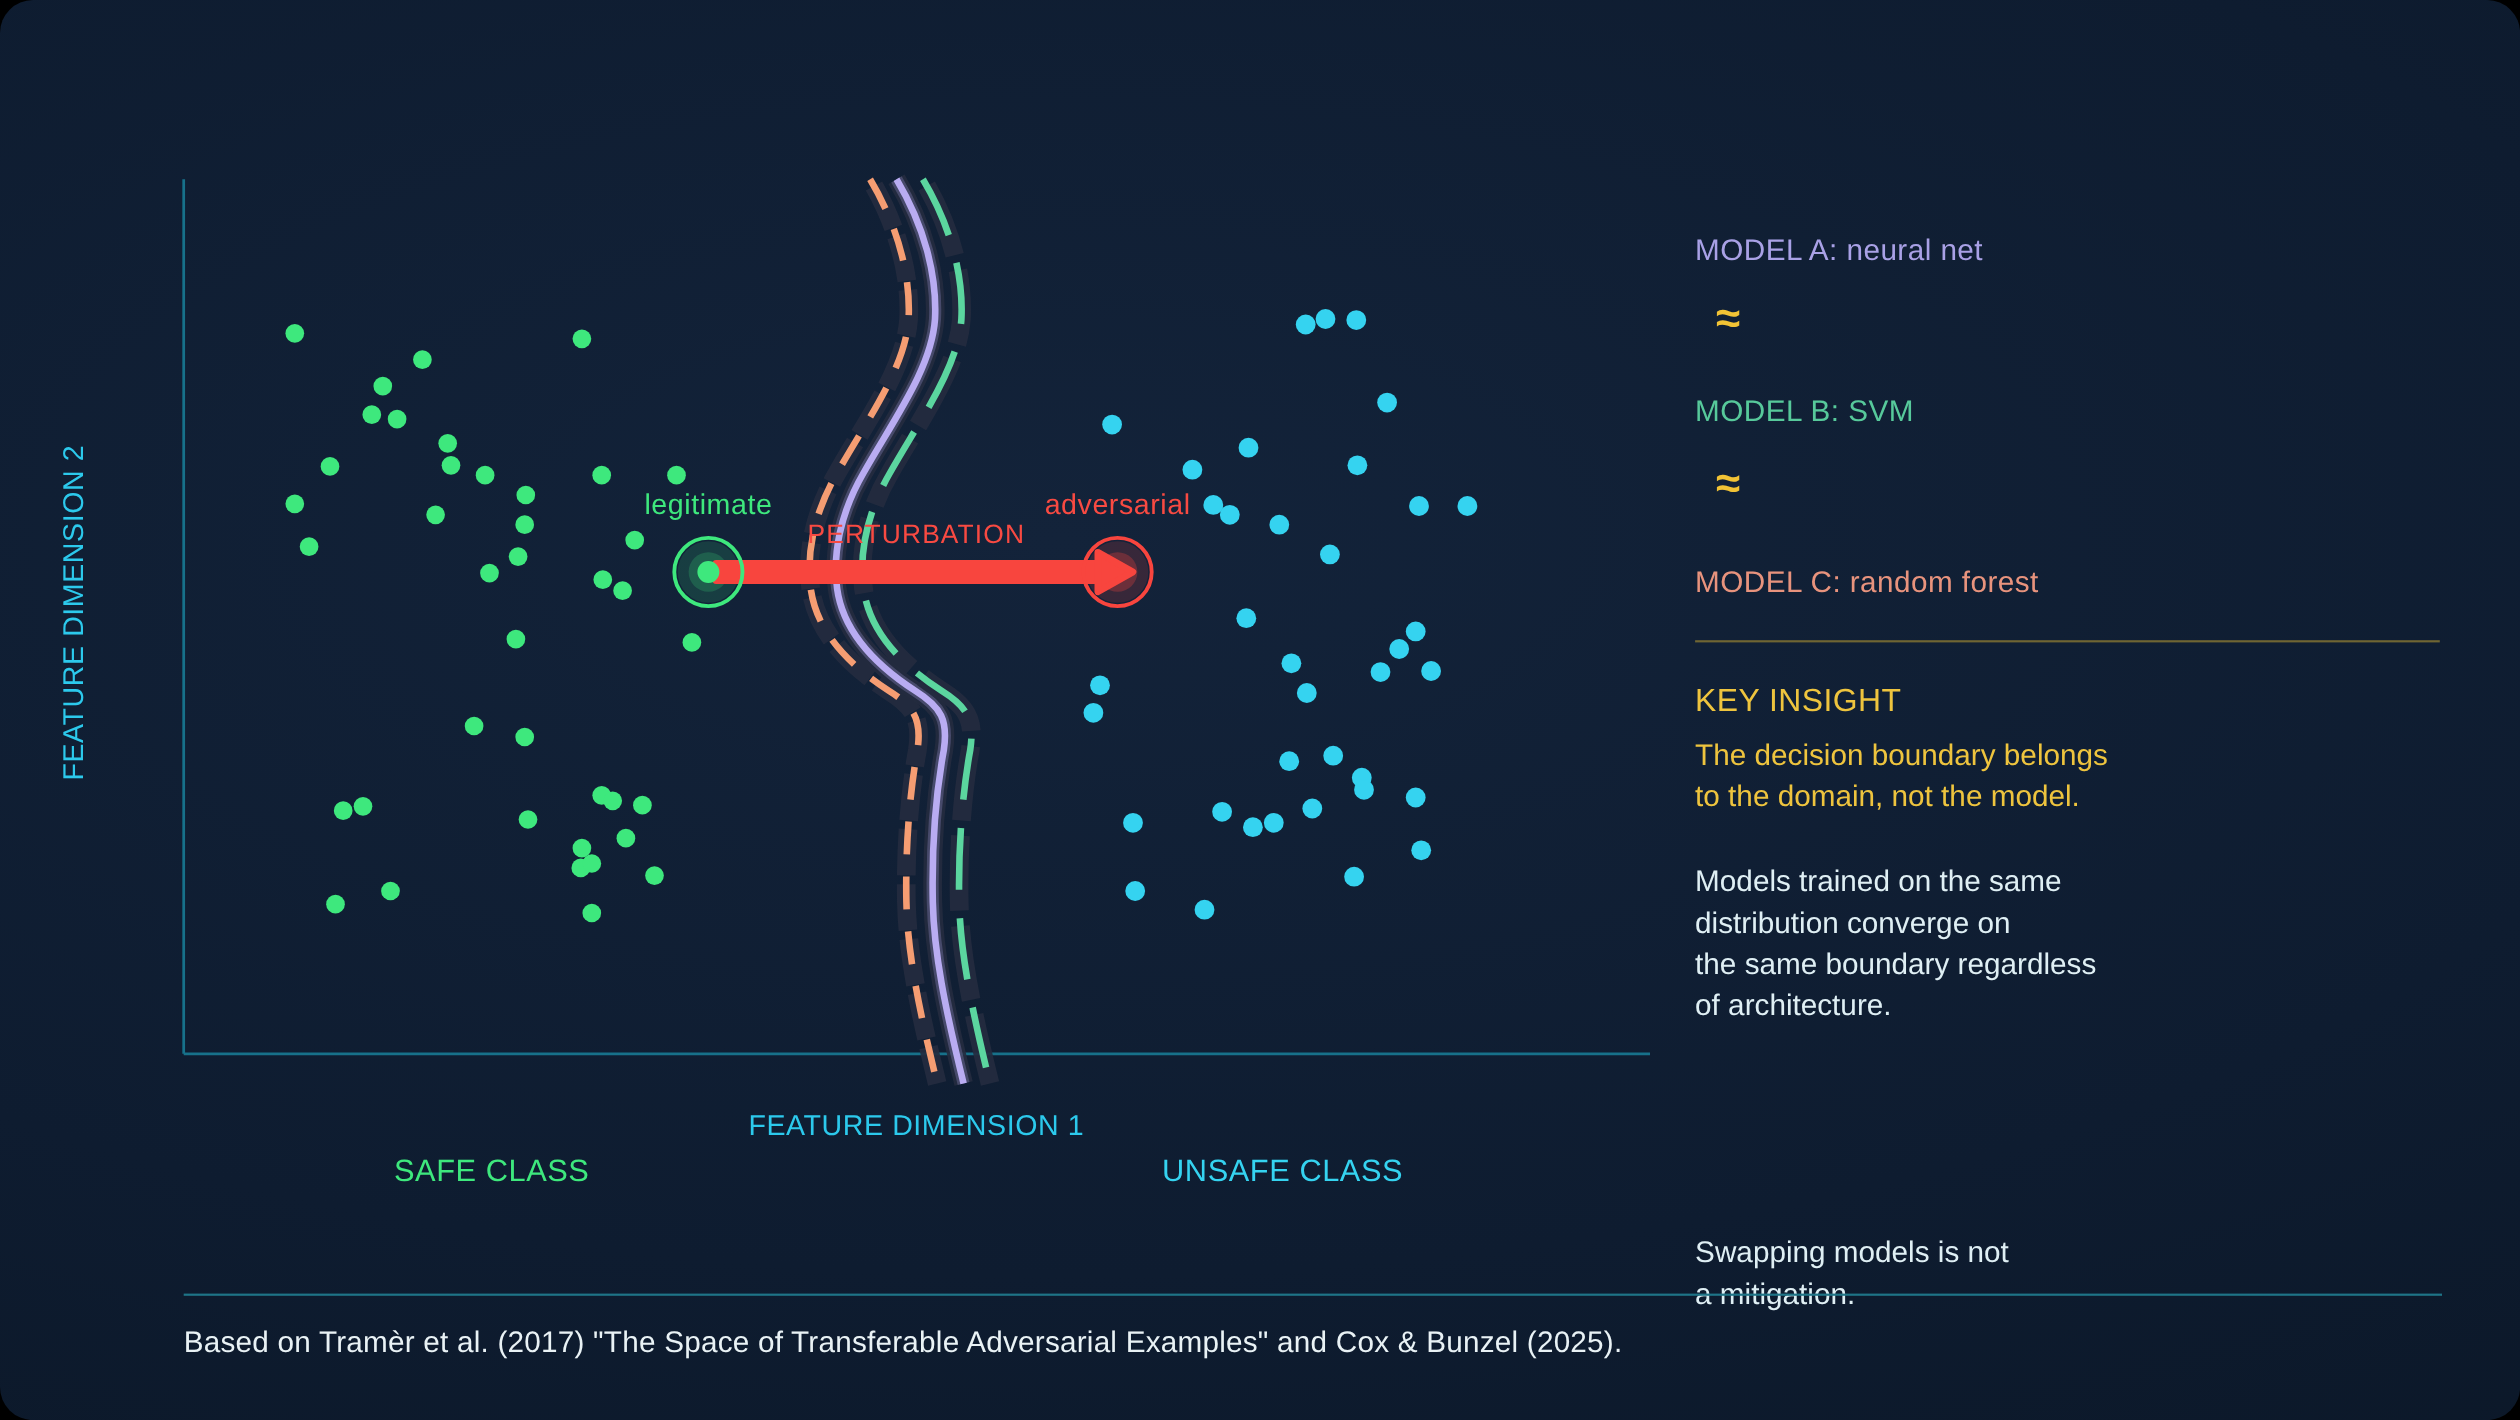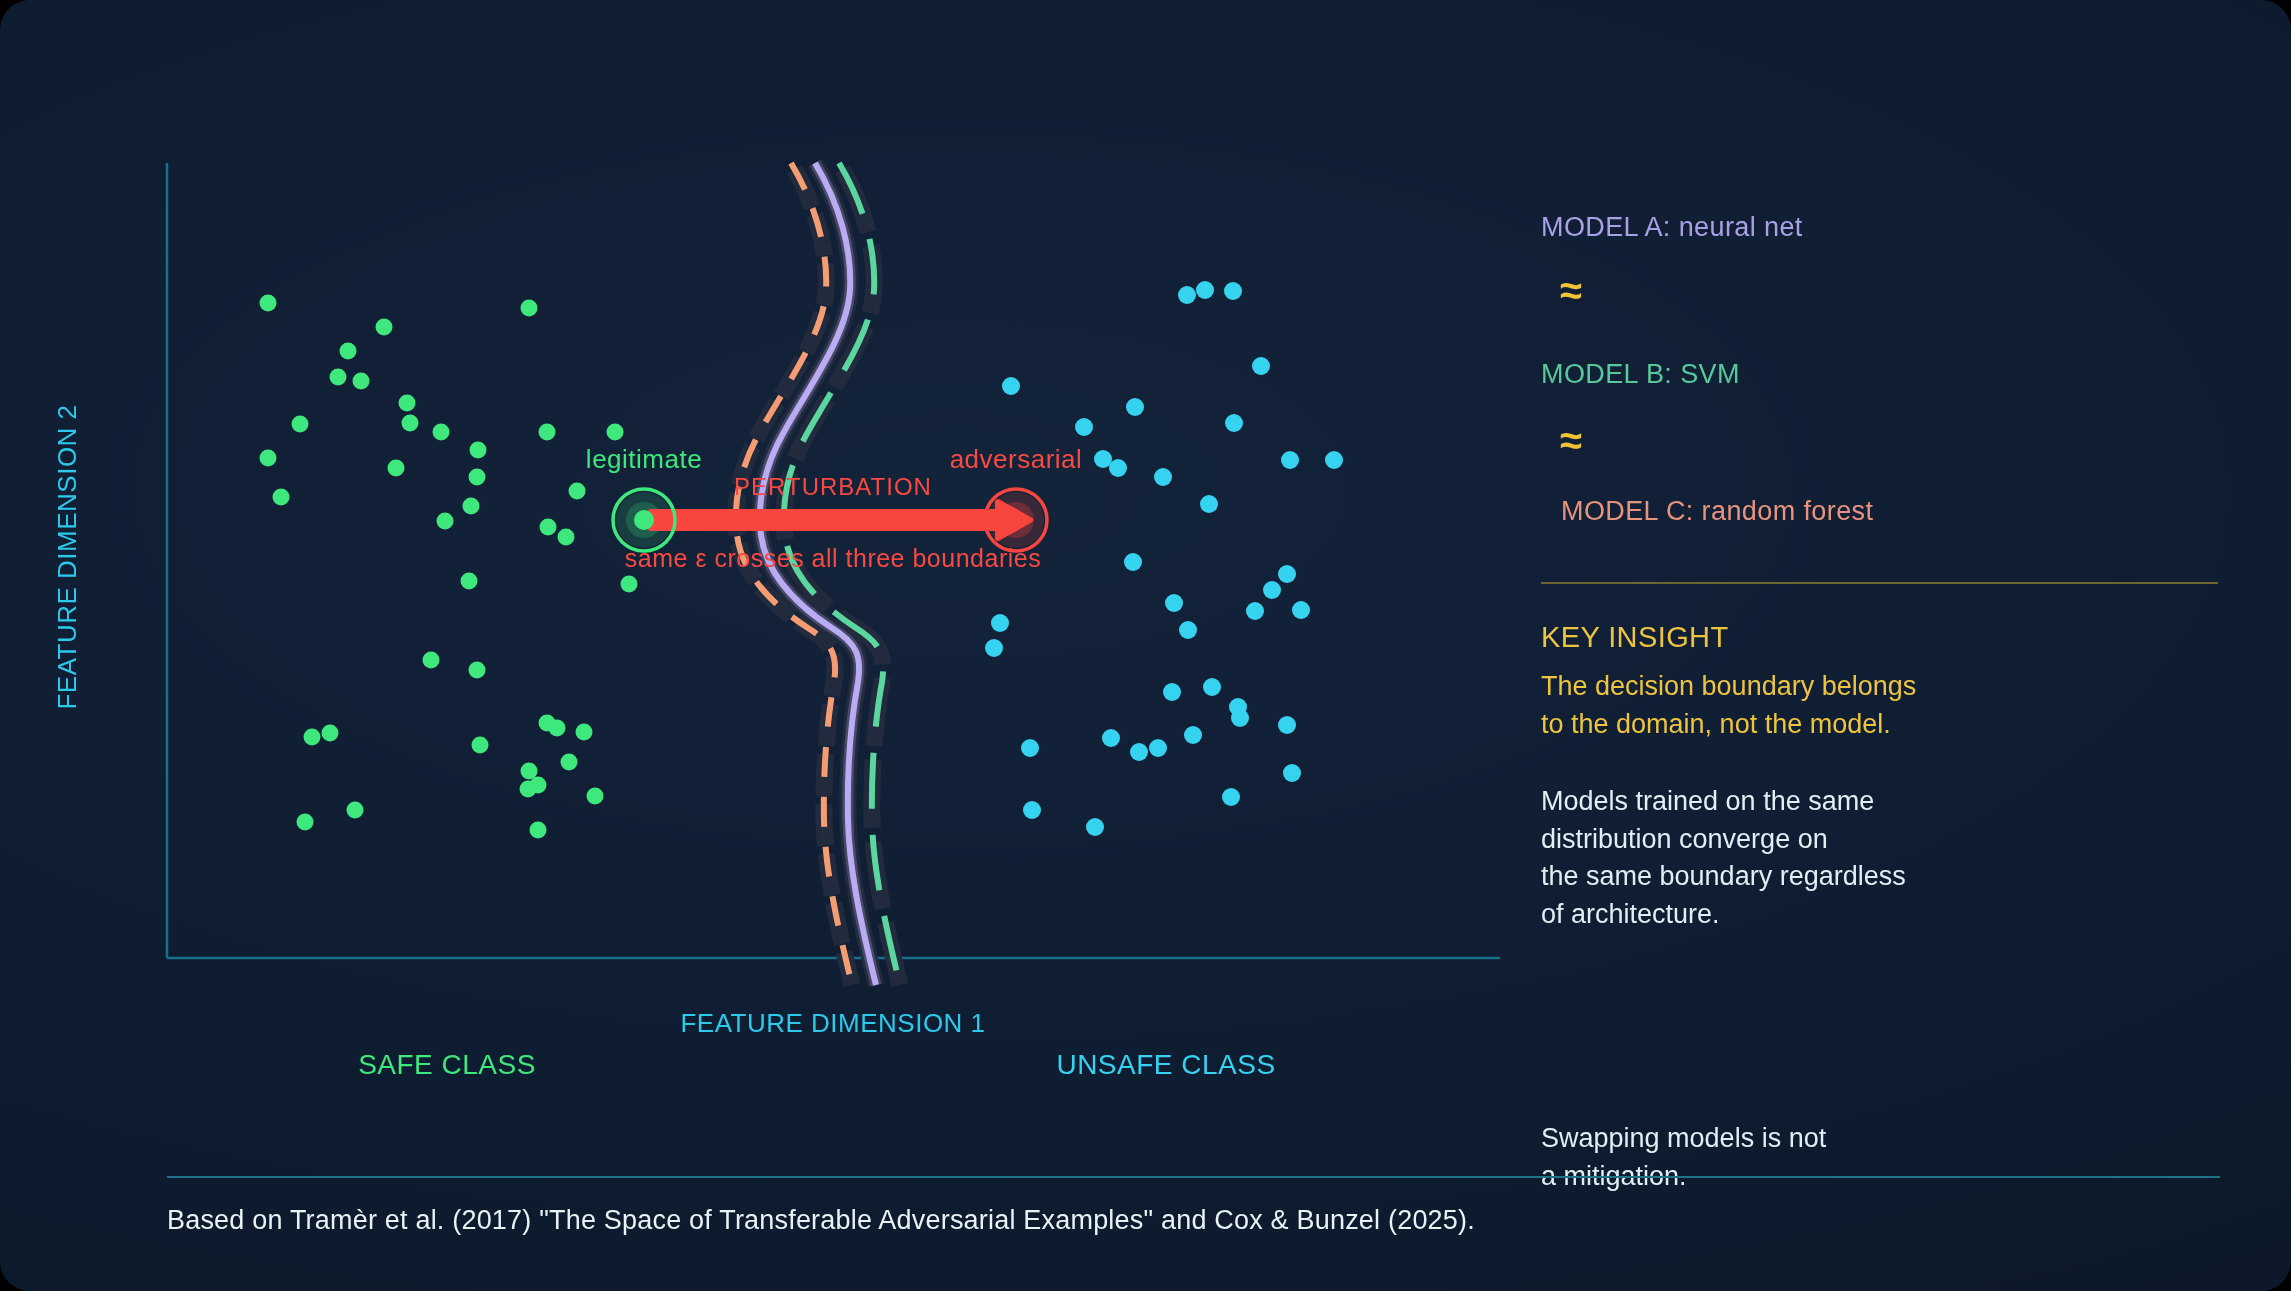--- a/index.html
+++ b/index.html
@@ -144,27 +144,26 @@
       </g>
   </svg>
 
   <div class="lbl ylab cyan" style="left:67px;top:557px;font-size:26px;">FEATURE DIMENSION 2</div>
   <div class="lbl cyan" style="left:833px;top:1023px;font-size:26px;">FEATURE DIMENSION 1</div>
   <div class="lbl green big-label" style="left:447px;top:1065px;">SAFE CLASS</div>
   <div class="lbl big-label" style="left:1166px;top:1065px;color:#35d3f0;">UNSAFE CLASS</div>
   <div class="lbl green" style="left:644px;top:459px;font-size:26px;">legitimate</div>
   <div class="lbl red" style="left:1016px;top:459px;font-size:26px;">adversarial</div>
   <div class="lbl red" style="left:833px;top:487px;font-size:24px;letter-spacing:1px;">PERTURBATION</div>
-  <div class="lbl red" style="left:833px;top:558px;font-size:25px;">same ε crosses all three boundaries</div>
 
   <div class="panel-item lavender" style="top:212px;">MODEL A: neural net</div>
   <div class="approx" style="top:268px;">≈</div>
   <div class="panel-item mint" style="top:359px;">MODEL B: SVM</div>
   <div class="approx" style="top:418px;">≈</div>
-  <div class="panel-item salmon" style="top:496px;margin-left:20px;">MODEL C: random forest</div>
+  <div class="panel-item salmon" style="top:514px;">MODEL C: random forest</div>
   <div class="hr panel-divider"></div>
 
   <div class="panel-item gold" style="top:621px;font-size:29px;">KEY INSIGHT</div>
   <div class="para pre gold" style="top:668px;color:#eec43e;">The decision boundary belongs
 to the domain, not the model.</div>
   <div class="para pre" style="top:783px;">Models trained on the same
 distribution converge on
 the same boundary regardless
 of architecture.</div>
   <div class="para pre" style="top:1120px;">Swapping models is not

